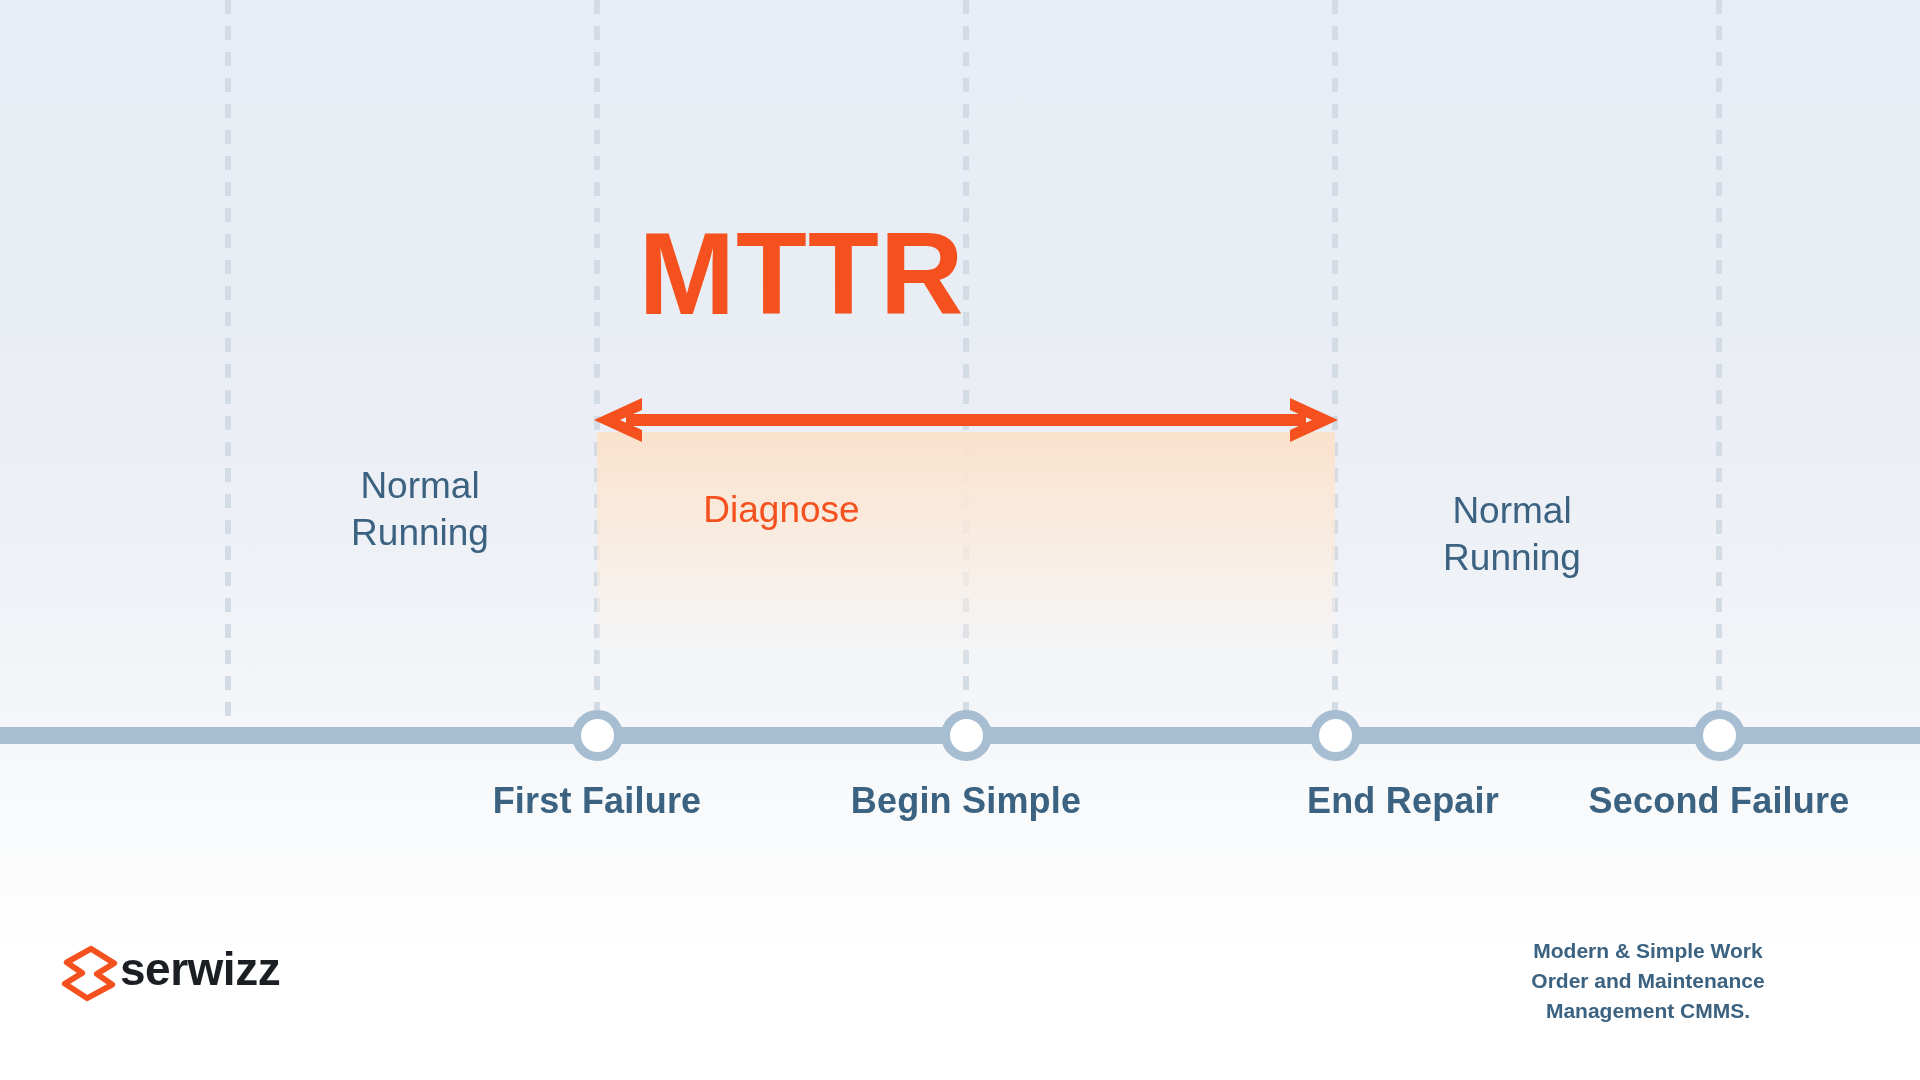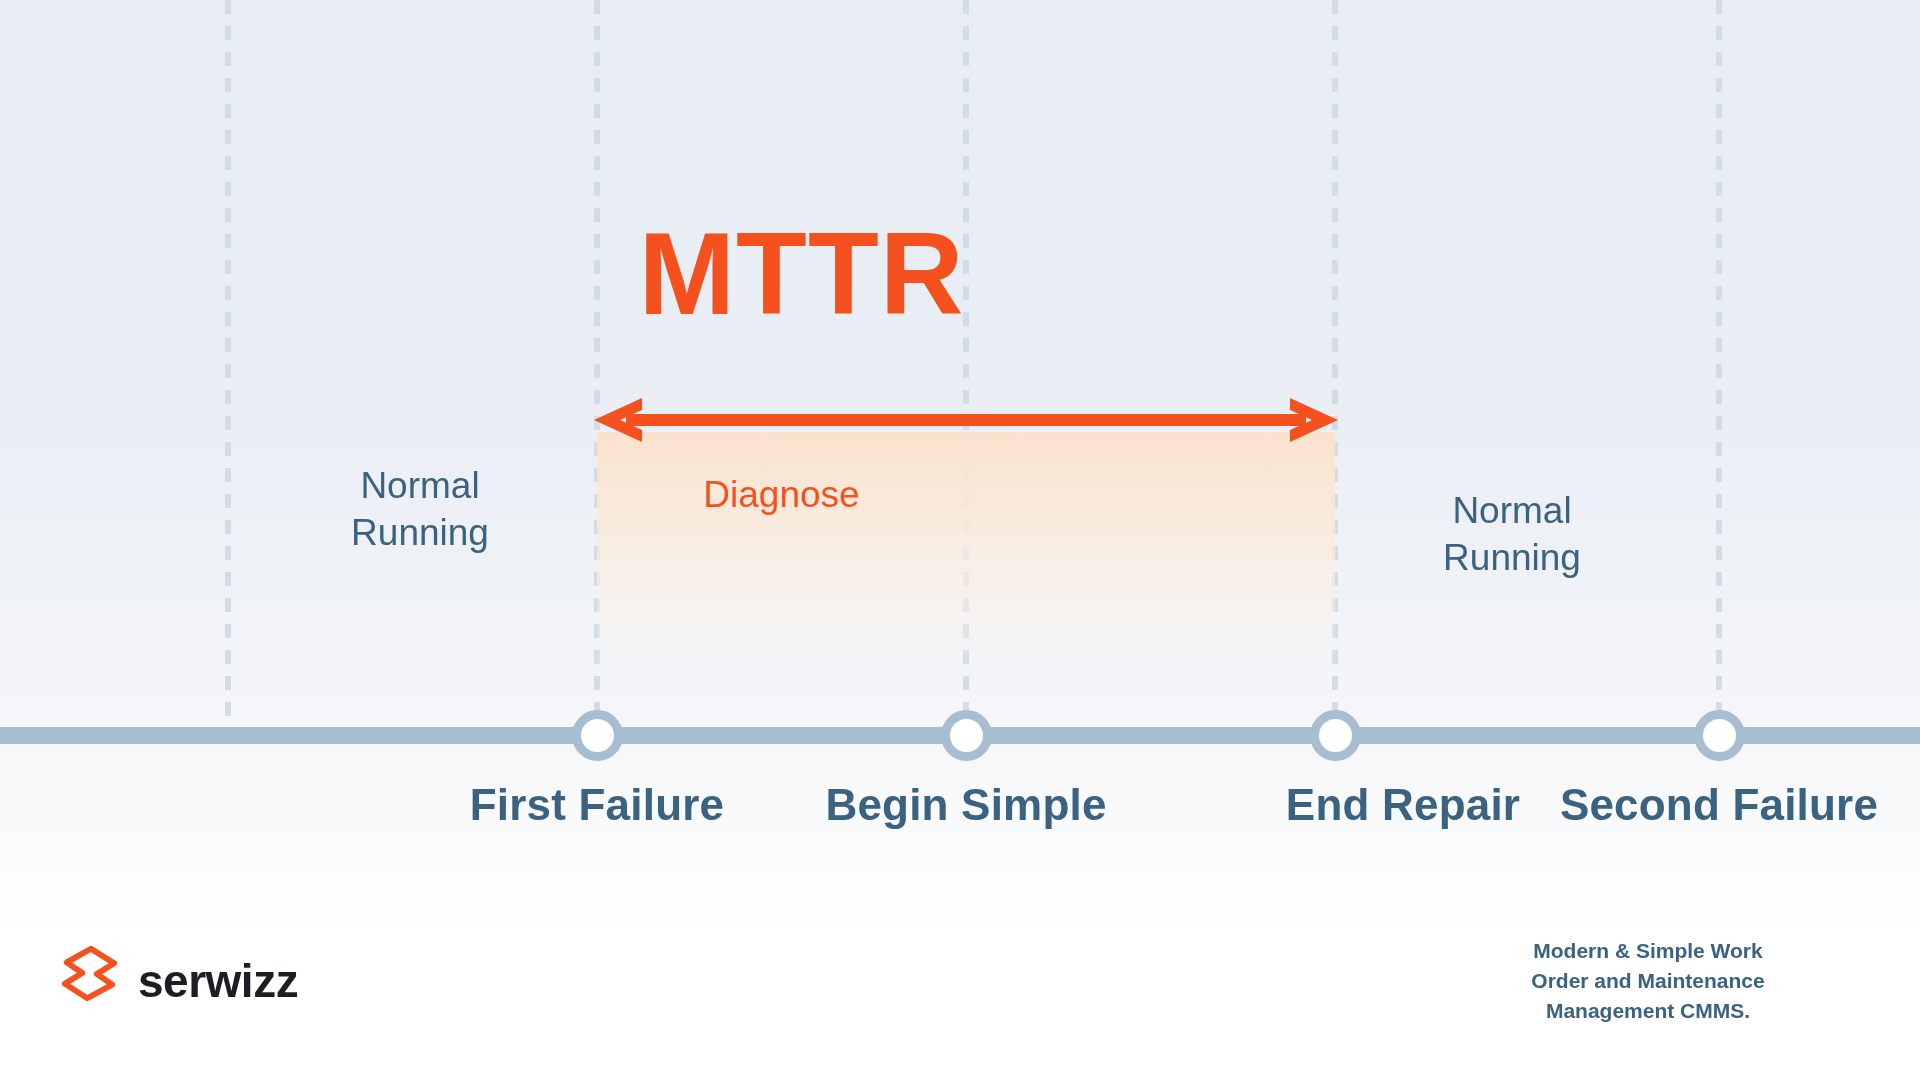--- a/index.html
+++ b/index.html
@@ -79,21 +79,21 @@
 
   
   .seg-label {
     position: absolute;
     text-align: center;
     font-size: 37px;
     line-height: 1.1;
     font-weight: 400;
     color: #f4511e;
   }
-  .seg-label.diagnose { left: 597px; top: 475px; width: 369px; }
+  .seg-label.diagnose { left: 597px; top: 490px; width: 369px; }
   .seg-label.repair   { left: 966px; top: 490px; width: 369px; }
 
   .state-label {
     position: absolute;
     text-align: center;
     font-size: 37px;
     line-height: 1.28;
     font-weight: 400;
     color: #3b6280;
     white-space: pre-line;
@@ -120,34 +120,34 @@
     background: #ffffff;
     border: 9px solid #a7bdd1;
     box-sizing: border-box;
   }
   .node-label {
     position: absolute;
     top: 780px;
     width: 420px;
     margin-left: -210px;
     text-align: center;
-    font-size: 44px;
+    font-size: 36px;
     font-weight: 700;
     color: #3b6280;
     letter-spacing: 0.2px;
   }
 
   
   .brand {
     position: absolute;
     left: 58px;
     top: 942px;
     display: flex;
-    align-items: flex-end;
-    gap: 18px;
+    align-items: flex-start;
+    gap: 0;
   }
   .brand-name {
     font-size: 46px;
     font-weight: 700;
     color: #1b1f24;
     letter-spacing: -0.5px;
   }
   .tagline {
     position: absolute;
     right: 62px;

